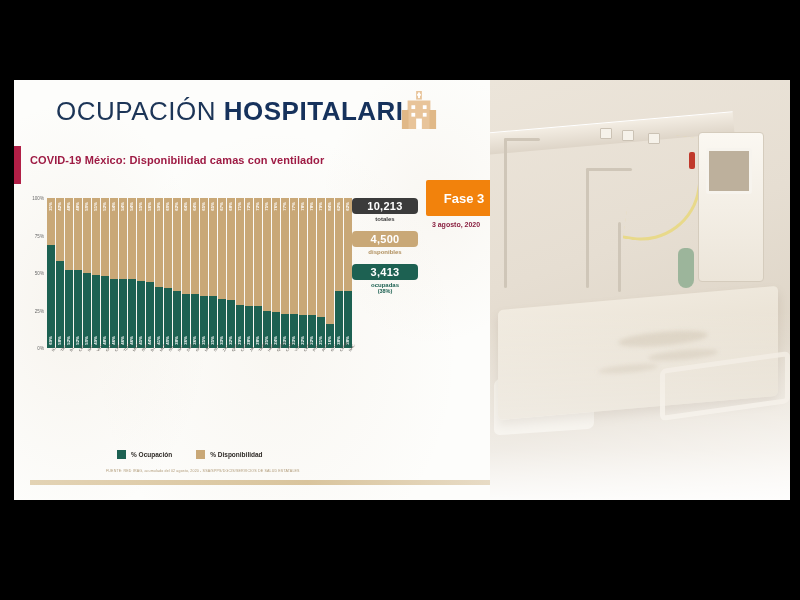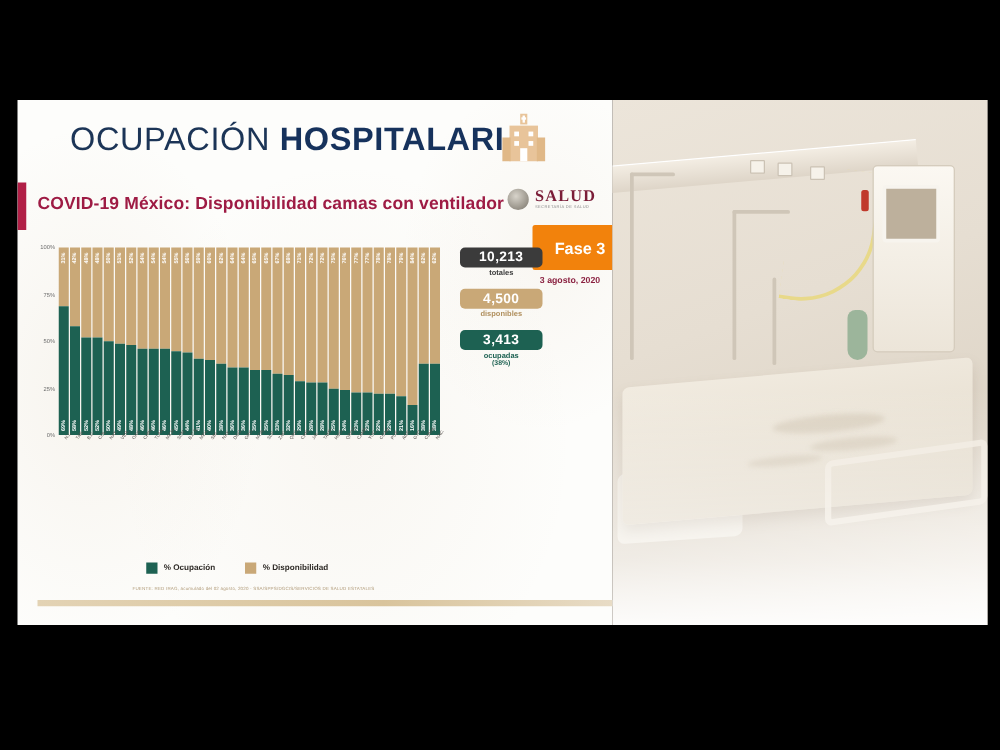--- a/index.html
+++ b/index.html
@@ -37,21 +37,21 @@
 
   .hosp-icon{ position:absolute; left:386px; top:9px; width:38px; height:42px; }
 
   
   .accent-bar{
     position:absolute; left:0; top:66px; width:7px; height:38px;
     background:#b11f46;
   }
   .subtitle{
     position:absolute; left:16px; top:74px;
-    font-size:14px; font-weight:bold; color:#9e1b44;
+    font-size:11px; font-weight:bold; color:#9e1b44;
     letter-spacing:.1px; white-space:nowrap;
   }
 
   .salud-logo{
     position:absolute; left:392px; top:66px; width:82px; height:26px;
     display:flex; align-items:center; gap:5px;
   }
   .salud-seal{
     width:17px; height:17px; border-radius:50%;
     background:radial-gradient(circle at 40% 35%,#d8d4cb,#9a958b 65%,#77736b);
@@ -132,21 +132,21 @@
   .source{
     position:absolute; left:84px; top:271px; width:300px;
     font-size:3.6px; color:#b09a78; letter-spacing:.15px; white-space:nowrap;
   }
   .tan-band{
     position:absolute; left:8px; top:282px; width:462px; height:5px;
     background:linear-gradient(90deg,#e3d3b4,#d9c49c 60%,#e8dcc6);
   }
 
   
-  .stats{ position:absolute; left:354px; top:118px; width:66px; }
+  .stats{ position:absolute; left:338px; top:118px; width:66px; }
   .chip{
     border-radius:4px; padding:2px 0; text-align:center;
     font-size:11px; font-weight:bold; color:#fff; letter-spacing:.3px;
   }
   .chip.total{ background:#3b3b3b; }
   .chip.avail{ background:#c9a877; }
   .chip.occ{ background:#1d6152; }
   .chip-cap{
     text-align:center; font-size:6px; font-weight:bold; margin:2px 0 9px;
   }
@@ -247,27 +247,20 @@
         <rect x="24" y="17" width="4" height="4" fill="#fff"></rect>
         <rect x="12" y="25" width="4" height="4" fill="#fff"></rect>
         <rect x="24" y="25" width="4" height="4" fill="#fff"></rect>
         <rect x="17" y="31" width="6" height="11" fill="#fff"></rect>
       </svg>
     </div>
 
     <div class="accent-bar"></div>
     <div class="subtitle">COVID-19 México: Disponibilidad camas con ventilador</div>
 
-    <div class="salud-logo">
-      <div class="salud-seal"></div>
-      <div class="salud-text">
-        <span class="s1">SALUD</span>
-        <span class="s2">SECRETARÍA DE SALUD</span>
-      </div>
-    </div>
 
     <div class="fase-box">Fase 3</div>
     <div class="fase-date">3 agosto, 2020</div>
 
     <div class="chart-wrap">
       <div class="y-axis">
           <div class="y-tick" style="top: 100%;">0%</div>
           <div class="y-tick" style="top: 75%;">25%</div>
           <div class="y-tick" style="top: 50%;">50%</div>
           <div class="y-tick" style="top: 25%;">75%</div>

